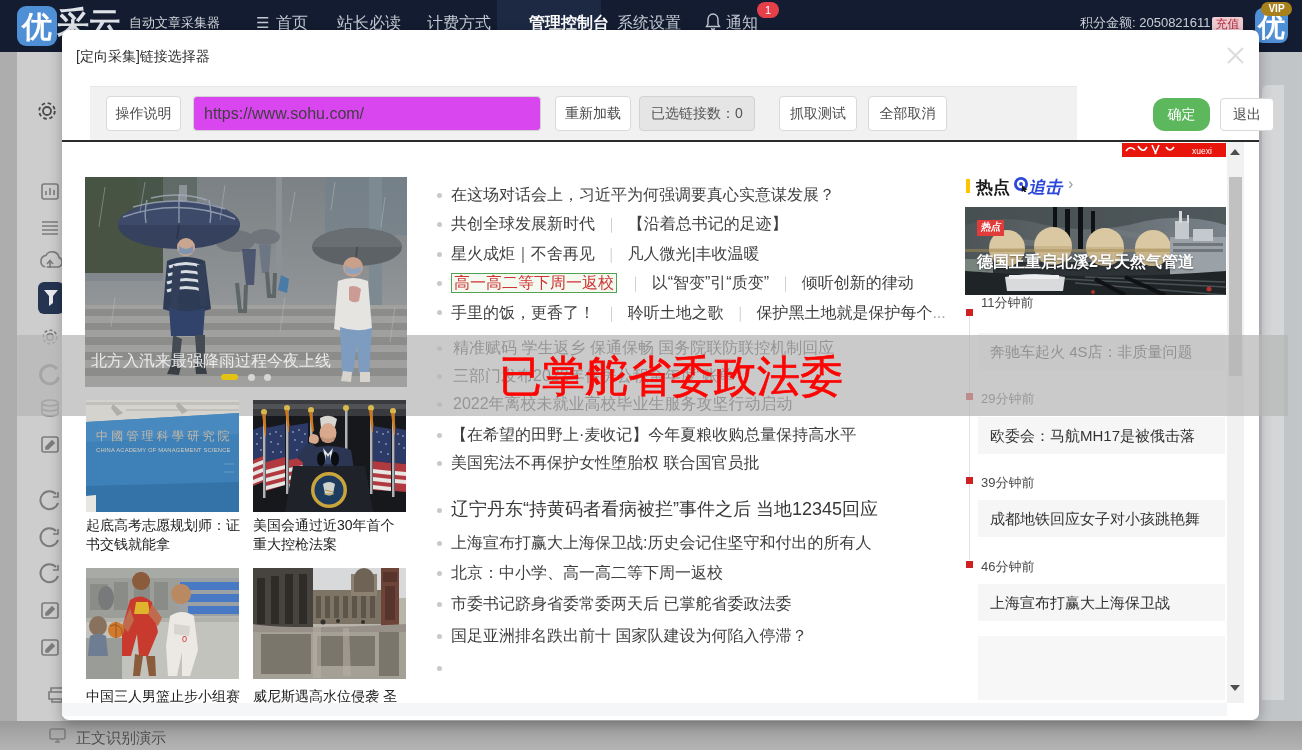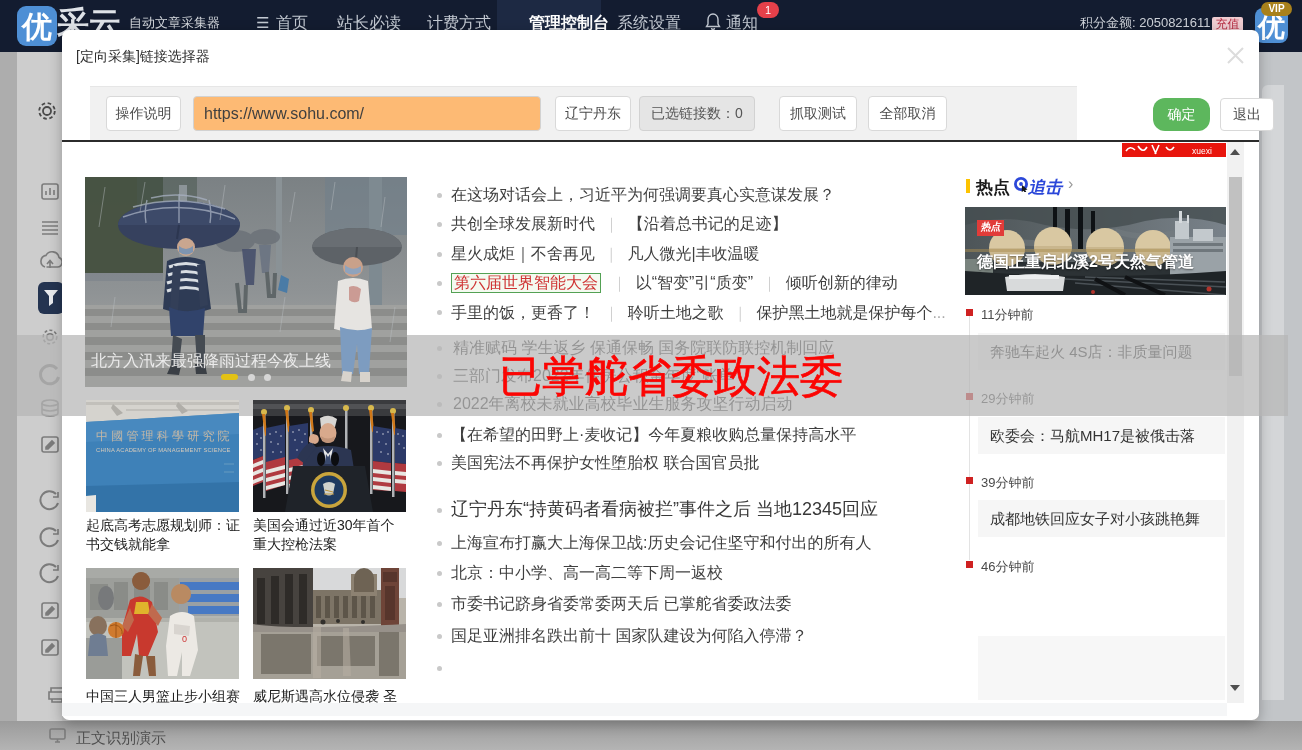--- a/index.html
+++ b/index.html
@@ -92,41 +92,41 @@
   <div style="position:absolute;left:1261px;top:2px;width:31px;height:14px;background:#a8811c;border-radius:7px;color:#fff;font-size:10px;font-weight:bold;text-align:center;line-height:14px;">VIP</div>
 </div>
 
 <div id="modal">
   <div style="position:absolute;left:14px;top:18px;font-size:14px;color:#2f2f2f;">[定向采集]链接选择器</div>
   <svg style="position:absolute;left:1165px;top:17px;" width="17" height="17" viewBox="0 0 17 17">
       <path d="M1 1 L16 16 M16 1 L1 16" stroke="#dcdcdc" stroke-width="2"></path>
     </svg>
   <div id="toolbar">
     <div class="btn" style="left:16px;width:75px;">操作说明</div>
-    <div class="a" style="left:103px;top:9px;width:348px;height:35px;background:#fdba74;border:1px solid #d2d2d2;border-radius:4px;font-size:16px;color:#3f3f3f;line-height:33px;padding-left:10px;">https://www.sohu.com/</div>
-    <div class="btn" style="left:465px;width:76px;">辽宁丹东</div>
+    <div class="a" style="left:103px;top:9px;width:348px;height:35px;background:#d946ef;border:1px solid #d2d2d2;border-radius:4px;font-size:16px;color:#3f3f3f;line-height:33px;padding-left:10px;">https://www.sohu.com/</div>
+    <div class="btn" style="left:465px;width:76px;">重新加载</div>
     <div class="a" style="left:549px;top:9px;width:116px;height:35px;background:#e5e5e5;border:1px solid #d2d2d2;border-radius:4px;font-size:14px;color:#555;text-align:center;line-height:33px;">已选链接数：0</div>
     <div class="btn" style="left:689px;width:78px;">抓取测试</div>
     <div class="btn" style="left:778px;width:79px;">全部取消</div>
     <div class="a" style="left:1063px;top:11px;width:57px;height:33px;background:#5db75d;border-radius:12px;color:#fff;font-size:14px;text-align:center;line-height:33px;">确定</div>
     <div class="a" style="left:1130px;top:11px;width:54px;height:33px;background:#fff;border:1px solid #d9d9d9;border-radius:4px;color:#4a4a4a;font-size:14px;text-align:center;line-height:31px;">退出</div>
   </div>
   <div style="position:absolute;left:0;top:110px;width:1197px;height:2px;background:#2b2b2b;"></div>
 </div>
 
 <div id="content">
 
   <div class="bullet" style="left:375px;top:51px;"></div>
   <div class="nrow" style="left:389px;top:43px;">在这场对话会上，习近平为何强调要真心实意谋发展？</div>
   <div class="bullet" style="left:375px;top:80px;"></div>
   <div class="nrow" style="left:389px;top:72px;">共创全球发展新时代<span class="sep">｜</span>【沿着总书记的足迹】</div>
   <div class="bullet" style="left:375px;top:110px;"></div>
   <div class="nrow" style="left:389px;top:102px;">星火成炬｜不舍再见<span class="sep">｜</span>凡人微光|丰收温暖</div>
   <div class="bullet" style="left:375px;top:139px;"></div>
-  <div class="nrow" style="left:389px;top:131px;"><span style="color:#cf3434;border:1px solid #53a154;background:#f4faf0;padding:0 2px 1px;">第六届世界智能大会</span><span class="sep" style="padding-left:11px;">｜</span>以“智变”引“质变”<span class="sep">｜</span>倾听创新的律动</div>
+  <div class="nrow" style="left:389px;top:131px;"><span style="color:#cf3434;border:1px solid #53a154;background:#f4faf0;padding:0 2px 1px;">高一高二等下周一返校</span><span class="sep" style="padding-left:11px;">｜</span>以“智变”引“质变”<span class="sep">｜</span>倾听创新的律动</div>
   <div class="bullet" style="left:375px;top:168px;"></div>
   <div class="nrow" style="left:389px;top:161px;">手里的饭，更香了！<span class="sep">｜</span>聆听土地之歌<span class="sep">｜</span>保护黑土地就是保护每个<span style="color:#aaa">...</span></div>
   <div class="bullet" style="left:375px;top:204px;"></div>
   <div class="nrow" style="left:391px;top:196px;">精准赋码 学生返乡 保通保畅 国务院联防联控机制回应</div>
   <div class="bullet" style="left:375px;top:232px;"></div>
   <div class="nrow" style="left:391px;top:224px;">三部门发布2022年住房公积金年度“账单”</div>
   <div class="bullet" style="left:375px;top:260px;"></div>
   <div class="nrow" style="left:391px;top:252px;">2022年离校未就业高校毕业生服务攻坚行动启动</div>
   <div class="bullet" style="left:375px;top:291px;"></div>
   <div class="nrow" style="left:389px;top:283px;">【在希望的田野上·麦收记】今年夏粮收购总量保持高水平</div>
@@ -150,30 +150,31 @@
         <circle cx="8" cy="8" r="7" fill="#2b47d9"></circle>
         <circle cx="8" cy="8" r="4.2" fill="#fff"></circle>
         <circle cx="8" cy="8" r="1.9" fill="#2b47d9"></circle>
         <path d="M9 9 l5.5 4.5 -2.3 0.4 1.2 2.3 -1.6 0.8 -1.2-2.3 -1.9 1.5 z" fill="#16181d"></path>
       </svg></div>
   <div class="a" style="left:966px;top:34px;font-size:17px;font-weight:bold;font-style:italic;color:#2b47d9;">追击</div>
   <div class="a" style="left:1006px;top:33px;font-size:16px;color:#9a9a9a;">›</div>
 
   <div class="a" style="left:907px;top:174px;width:1px;height:244px;background:#e3e3e3;"></div>
   <div class="tbul" style="top:167px;"></div>
-    <div class="timet" style="left:919px;top:164px;">11分钟前</div>
+    <div class="timet" style="left:919px;top:152px;">11分钟前</div>
   <div class="titem" style="top:191px;">奔驰车起火 4S店：非质量问题</div>
   <div class="tbul" style="top:251px;"></div>
     <div class="timet" style="left:919px;top:248px;">29分钟前</div>
   <div class="titem" style="top:275px;">欧委会：马航MH17是被俄击落</div>
   <div class="tbul" style="top:335px;"></div>
     <div class="timet" style="left:919px;top:332px;">39分钟前</div>
   <div class="titem" style="top:358px;">成都地铁回应女子对小孩跳艳舞</div>
   <div class="tbul" style="top:419px;"></div>
     <div class="timet" style="left:919px;top:416px;">46分钟前</div>
+  <div class="titem" style="top:442px;">上海宣布打赢大上海保卫战</div>
   <div class="a" style="left:916px;top:494px;width:247px;height:64px;background:#f7f7f7;"></div>
 
   <div class="a" style="left:1165px;top:0px;width:17px;height:561px;background:#f1f1f1;"></div>
   <div class="a" style="left:1167px;top:35px;width:13px;height:199px;background:#c1c1c1;"></div>
   <div class="a" style="left:1168px;top:7px;width:0;height:0;border-left:5.5px solid transparent;border-right:5.5px solid transparent;border-bottom:6px solid #4f4f4f;"></div>
   <div class="a" style="left:1168px;top:543px;width:0;height:0;border-left:5.5px solid transparent;border-right:5.5px solid transparent;border-top:6px solid #4f4f4f;"></div>
 
   <div class="a" style="left:0;top:193px;width:1182px;height:81px;background:rgba(181,181,181,0.72);"></div>
 
   <div class="img" style="left:1060px;top:1px;"><svg width="104" height="14" viewBox="0 0 104 14">

